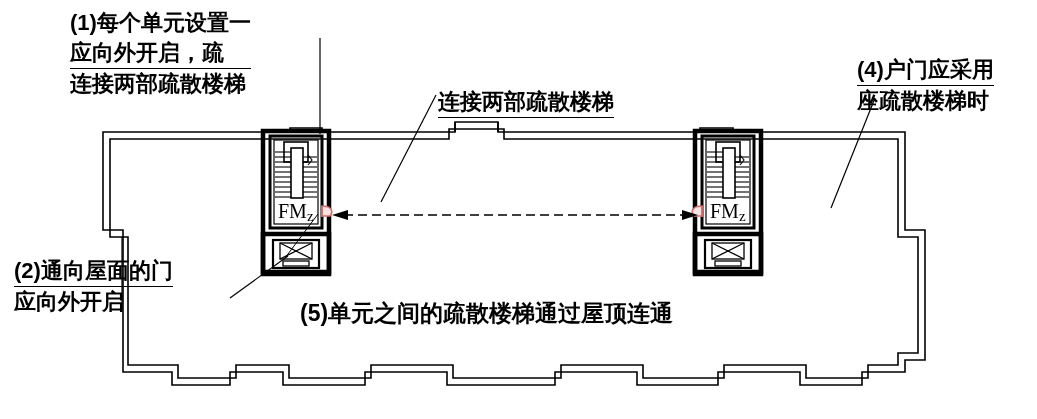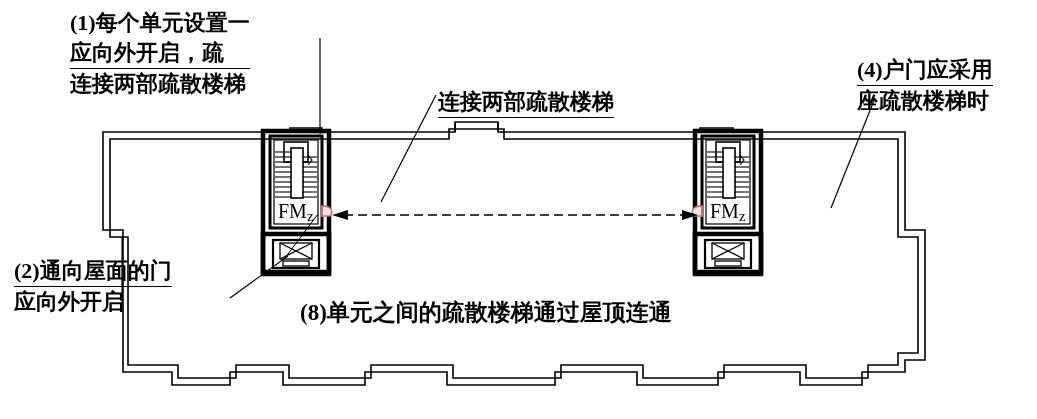--- a/index.html
+++ b/index.html
@@ -16,21 +16,21 @@
     overflow: hidden;
   }
   .ann {
     position: absolute;
     color: #000000;
     font-weight: 700;
     font-size: 22px;
     line-height: 30px;
     letter-spacing: 0px;
     white-space: nowrap;
-    font-family: Liberation Serif, serif;
+    font-family: Liberation Sans, sans-serif;
   }
   .ann .ln { display: block; }
   .ann-under {
     border-bottom: 1.6px solid #000;
   }
   .ann-big {
     font-size: 23px;
   }
   #svg-layer {
     position: absolute;
@@ -58,21 +58,21 @@
     <span class="ln ann-under">(4)户门应采用</span>
     <span class="ln">座疏散楼梯时</span>
   </div>
 
   <div class="ann" style="left:14px; top:256px;">
     <span class="ln ann-under">(2)通向屋面的门</span>
     <span class="ln">应向外开启</span>
   </div>
 
   <div class="ann ann-big" style="left:300px; top:298px;">
-    <span class="ln">(8)单元之间的疏散楼梯通过屋顶连通</span>
+    <span class="ln">(5)单元之间的疏散楼梯通过屋顶连通</span>
   </div>
 
   <svg id="svg-layer" viewBox="0 0 1037 419">
 
     <path fill="none" stroke="#000" stroke-width="1.6" d="M123,132
          L290,132
          L290,128 L322,128 L322,132
          L455,132
          L455,122 L498,122 L498,132
          L700,132

